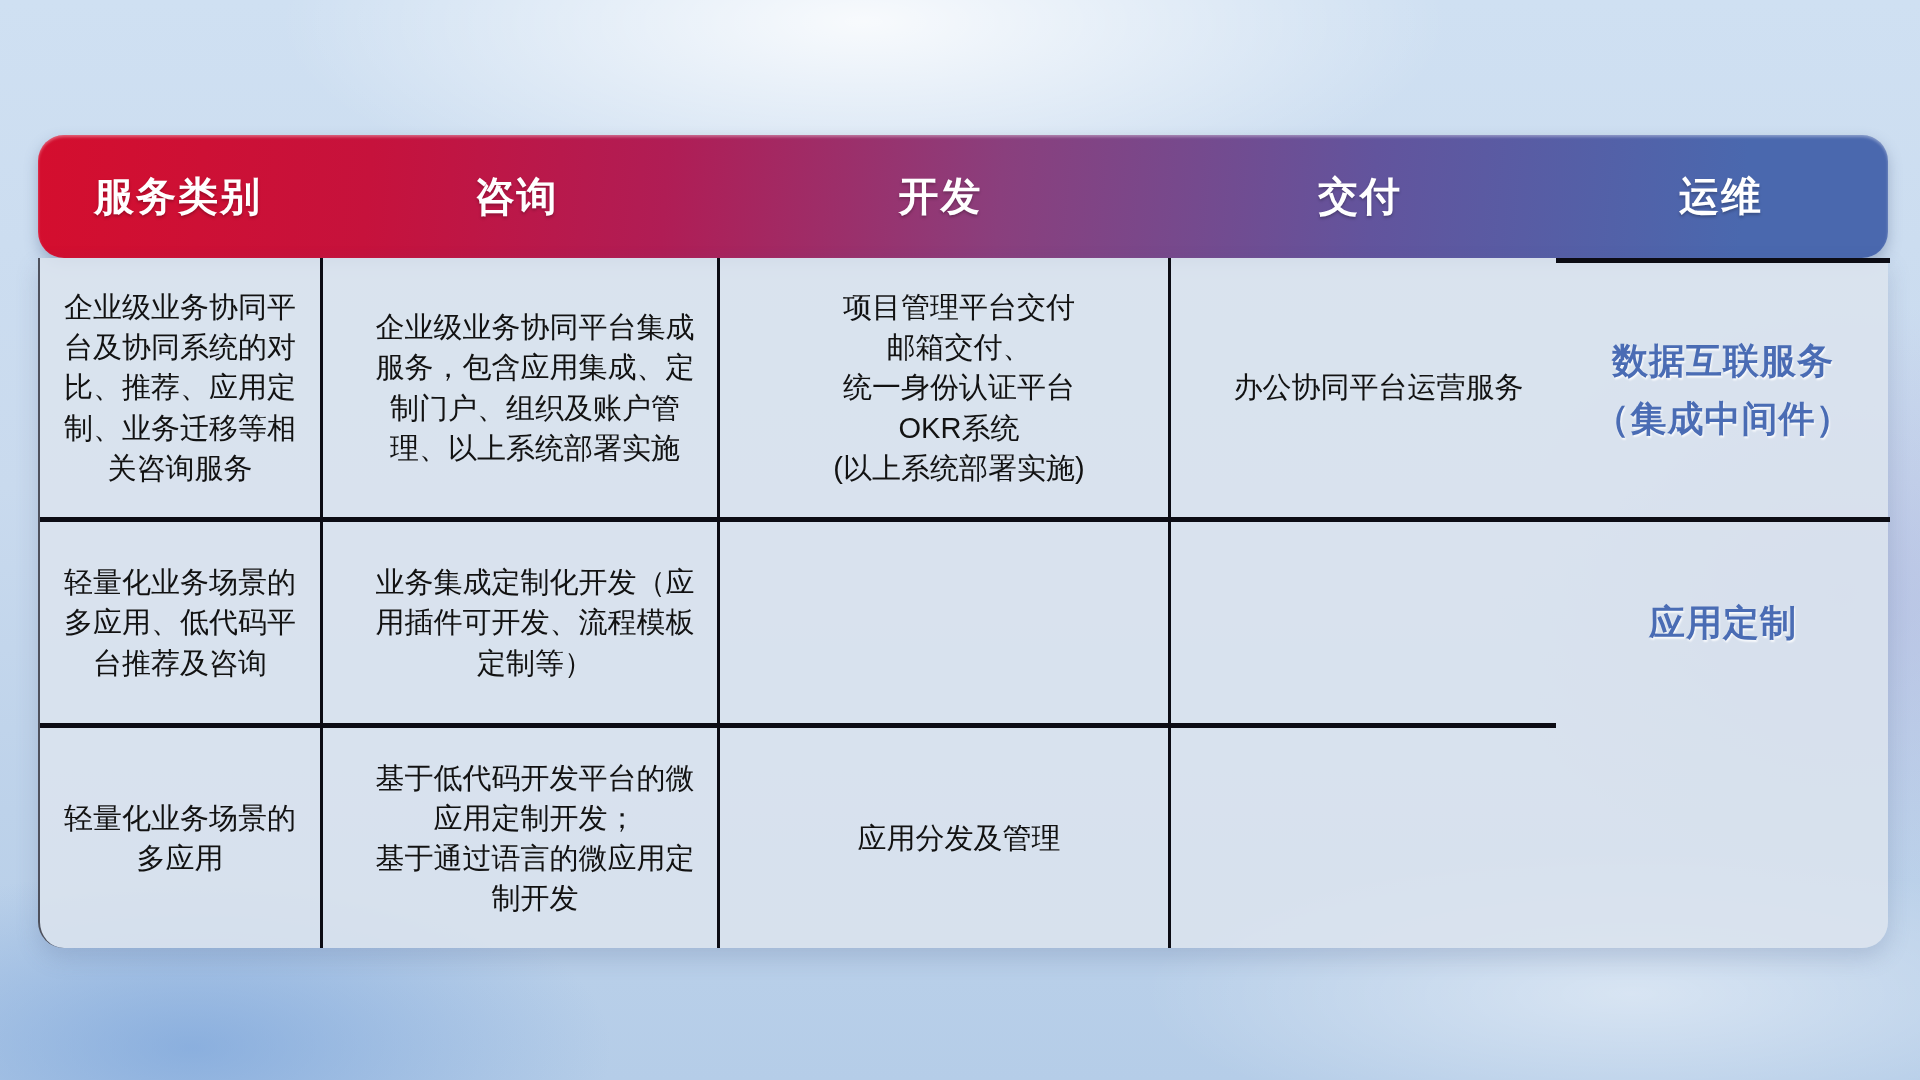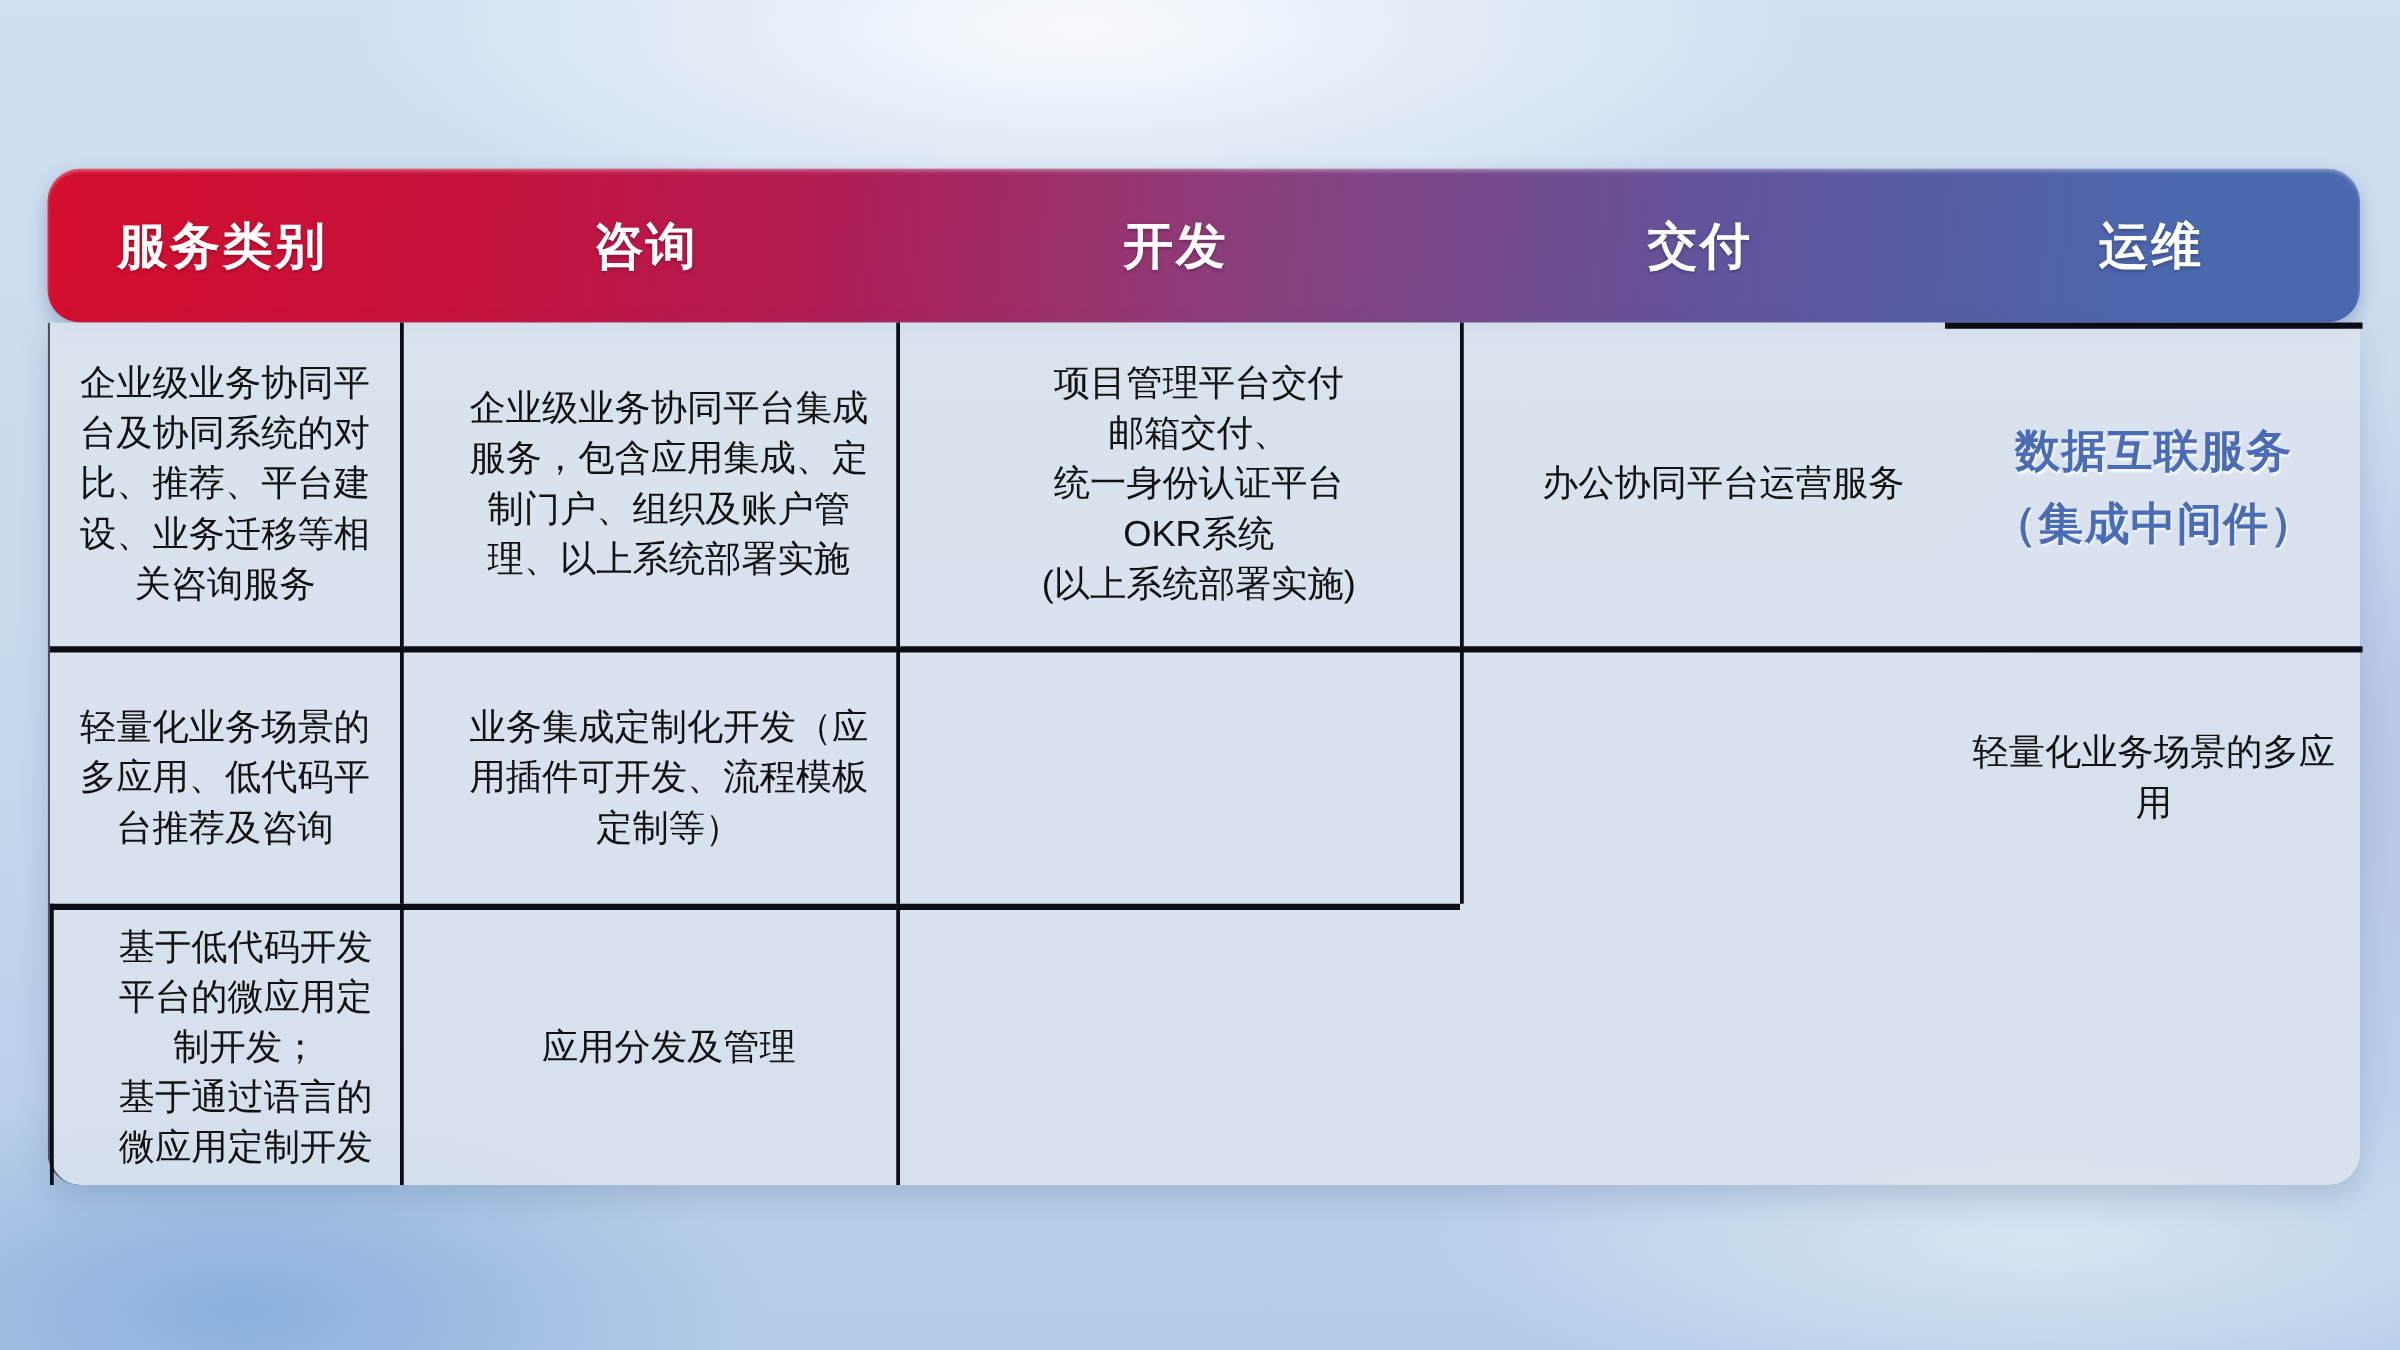--- a/index.html
+++ b/index.html
@@ -63,36 +63,37 @@
     <div class="header-row">
       <div class="hcell">服务类别</div>
       <div class="hcell">咨询</div>
       <div class="hcell">开发</div>
       <div class="hcell">交付</div>
       <div class="hcell">运维</div>
     </div>
 
     <div class="body-grid">
 
-      <div class="c">企业级业务协同平台及协同系统的对比、推荐、平台建设、业务迁移等相关咨询服务</div>
+      <div class="c">企业级业务协同平台及协同系统的对比、推荐、应用定制、业务迁移等相关咨询服务</div>
       <div class="c bl">企业级业务协同平台集成服务，包含应用集成、定制门户、组织及账户管理、以上系统部署实施</div>
       <div class="c bl">项目管理平台交付
 邮箱交付、
 统一身份认证平台
 OKR系统
 (以上系统部署实施)</div>
       <div class="c bl">办公协同平台运营服务</div>
 
       <div class="c cat bt">数据互联服务
 （集成中间件）</div>
       <div class="c bt">轻量化业务场景的多应用、低代码平台推荐及咨询</div>
       <div class="c bl bt">业务集成定制化开发（应用插件可开发、流程模板定制等）</div>
       <div class="c bl bt"></div>
       <div class="c bl bt"></div>
 
+      <div class="c cat bt">应用定制</div>
       <div class="c bt">轻量化业务场景的多应用</div>
       <div class="c bl bt">基于低代码开发平台的微应用定制开发；
 基于通过语言的微应用定制开发</div>
       <div class="c bl bt">应用分发及管理</div>
       <div class="c bl bt"></div>
     </div>
 
   </div>
 </div>
 

